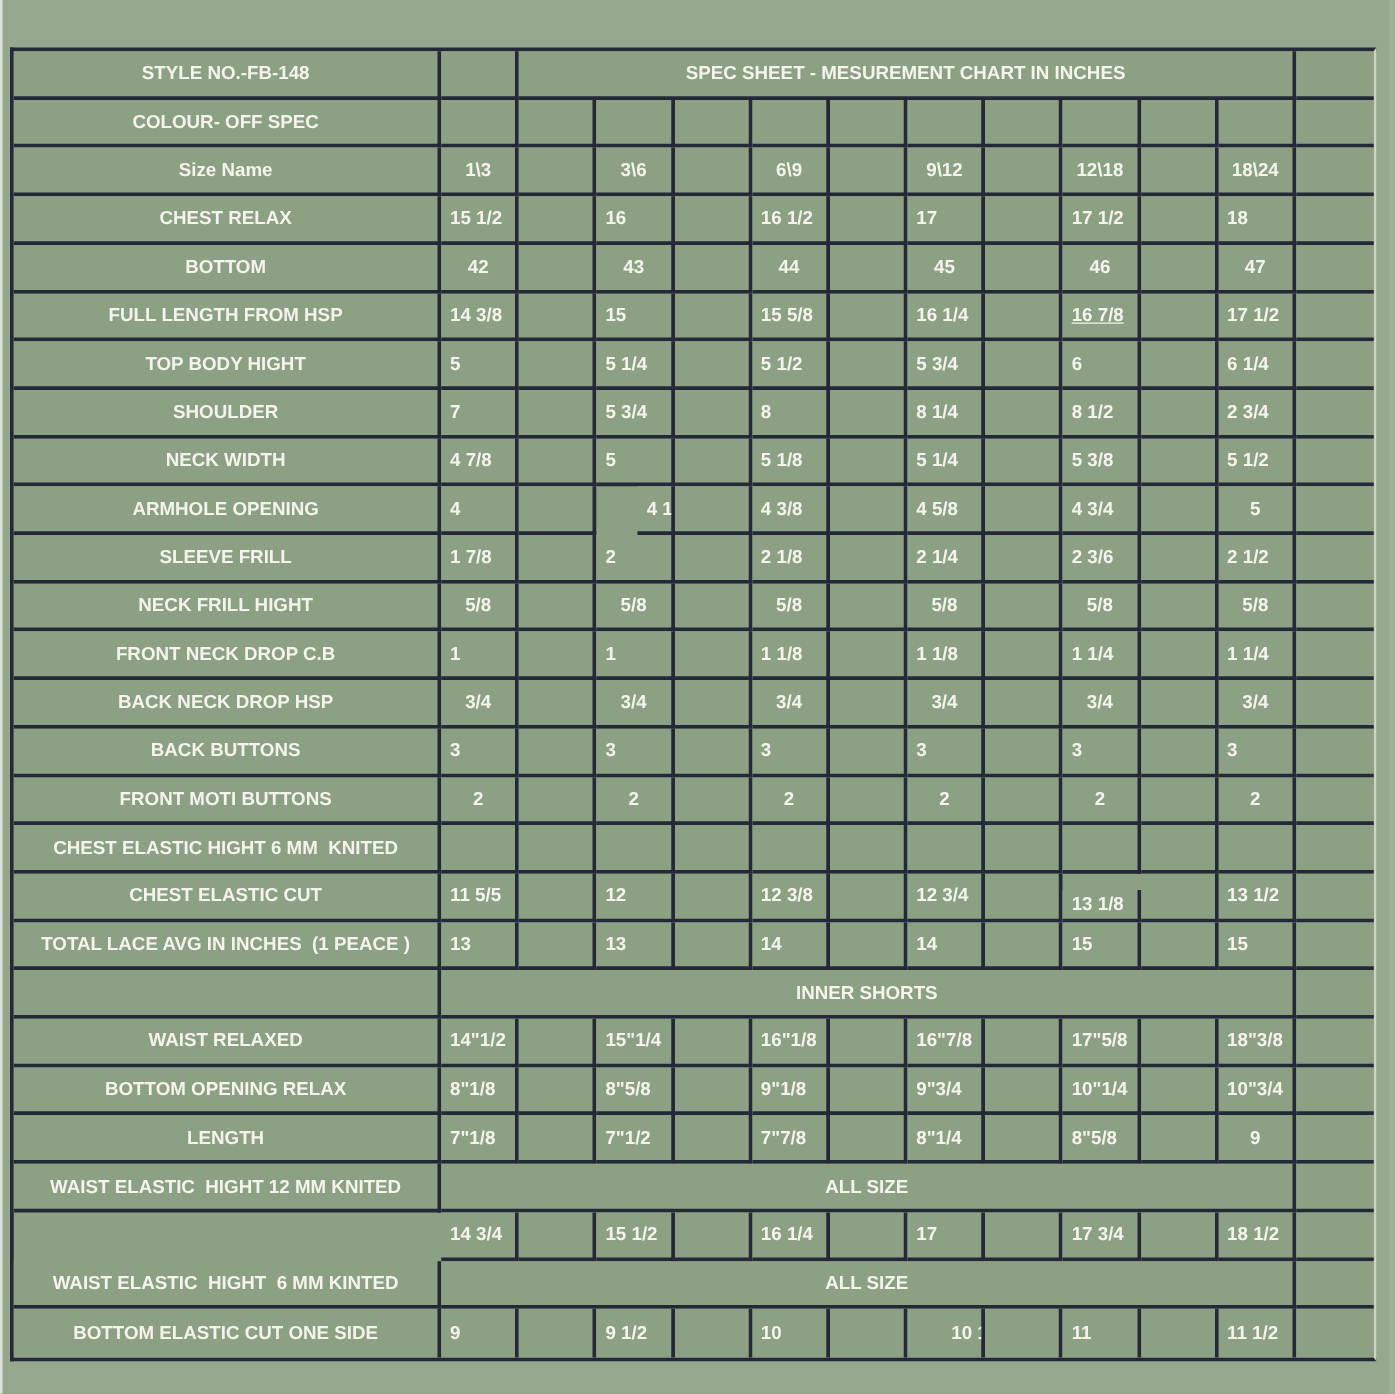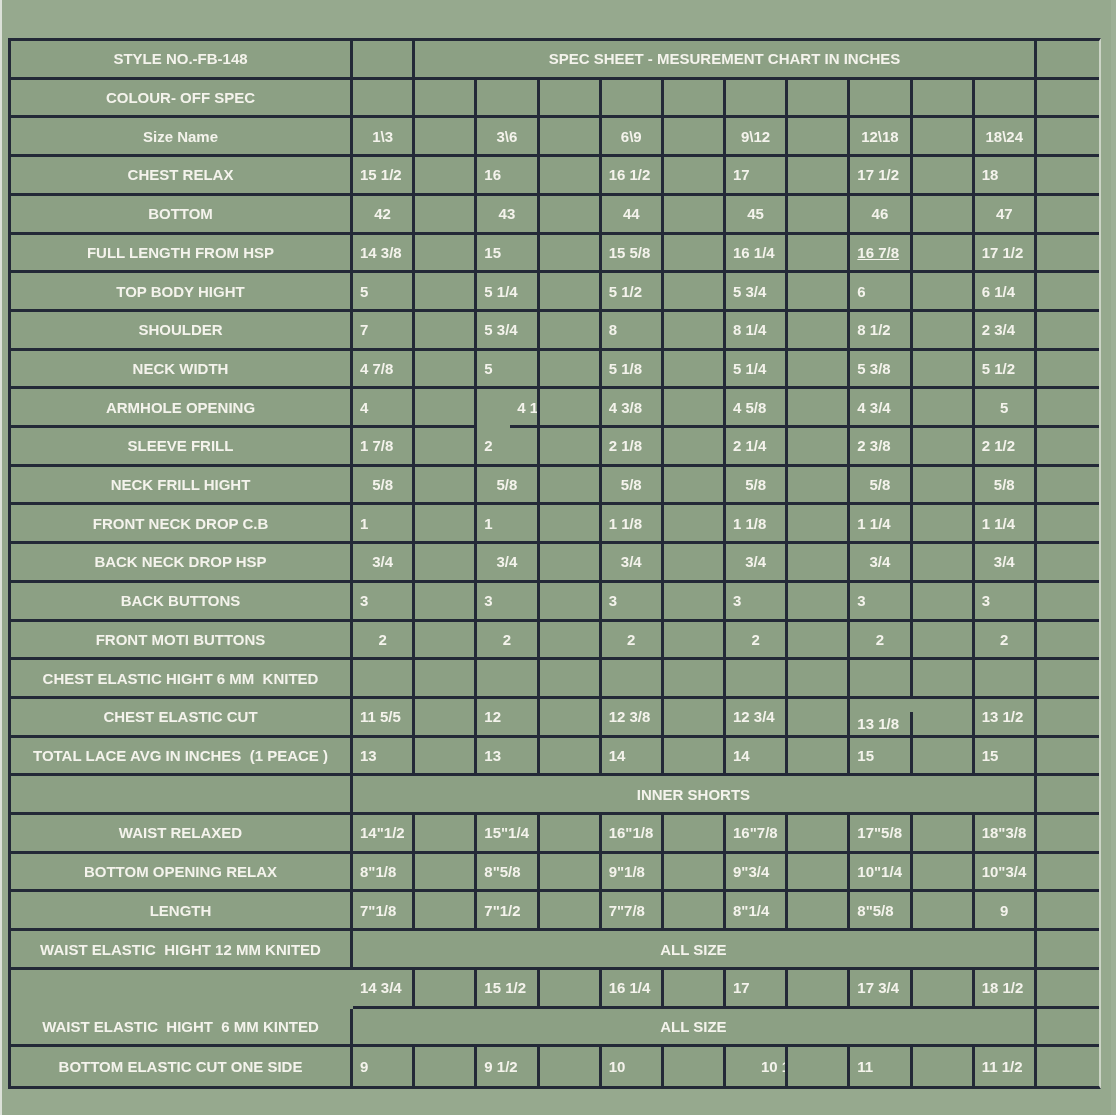--- a/index.html
+++ b/index.html
@@ -174,21 +174,21 @@
       <div class="cell col-last" style="grid-area: 10 / 13;"></div>
       <div class="cell lbl" style="grid-area: 11 / 1;">SLEEVE FRILL</div>
       <div class="cell v-left" style="grid-area: 11 / 2;">1 7/8</div>
       <div class="cell " style="grid-area: 11 / 3;"></div>
       <div class="cell v-left" style="grid-area: 11 / 4;">2</div>
       <div class="cell " style="grid-area: 11 / 5;"></div>
       <div class="cell v-left" style="grid-area: 11 / 6;">2 1/8</div>
       <div class="cell " style="grid-area: 11 / 7;"></div>
       <div class="cell v-left" style="grid-area: 11 / 8;">2 1/4</div>
       <div class="cell " style="grid-area: 11 / 9;"></div>
-      <div class="cell v-left" style="grid-area: 11 / 10;">2 3/8</div>
+      <div class="cell v-left" style="grid-area: 11 / 10;">2 3/6</div>
       <div class="cell " style="grid-area: 11 / 11;"></div>
       <div class="cell v-left" style="grid-area: 11 / 12;">2 1/2</div>
       <div class="cell col-last" style="grid-area: 11 / 13;"></div>
       <div class="cell lbl" style="grid-area: 12 / 1;">NECK FRILL HIGHT</div>
       <div class="cell v-center" style="grid-area: 12 / 2;">5/8</div>
       <div class="cell " style="grid-area: 12 / 3;"></div>
       <div class="cell v-center" style="grid-area: 12 / 4;">5/8</div>
       <div class="cell " style="grid-area: 12 / 5;"></div>
       <div class="cell v-center" style="grid-area: 12 / 6;">5/8</div>
       <div class="cell " style="grid-area: 12 / 7;"></div>

